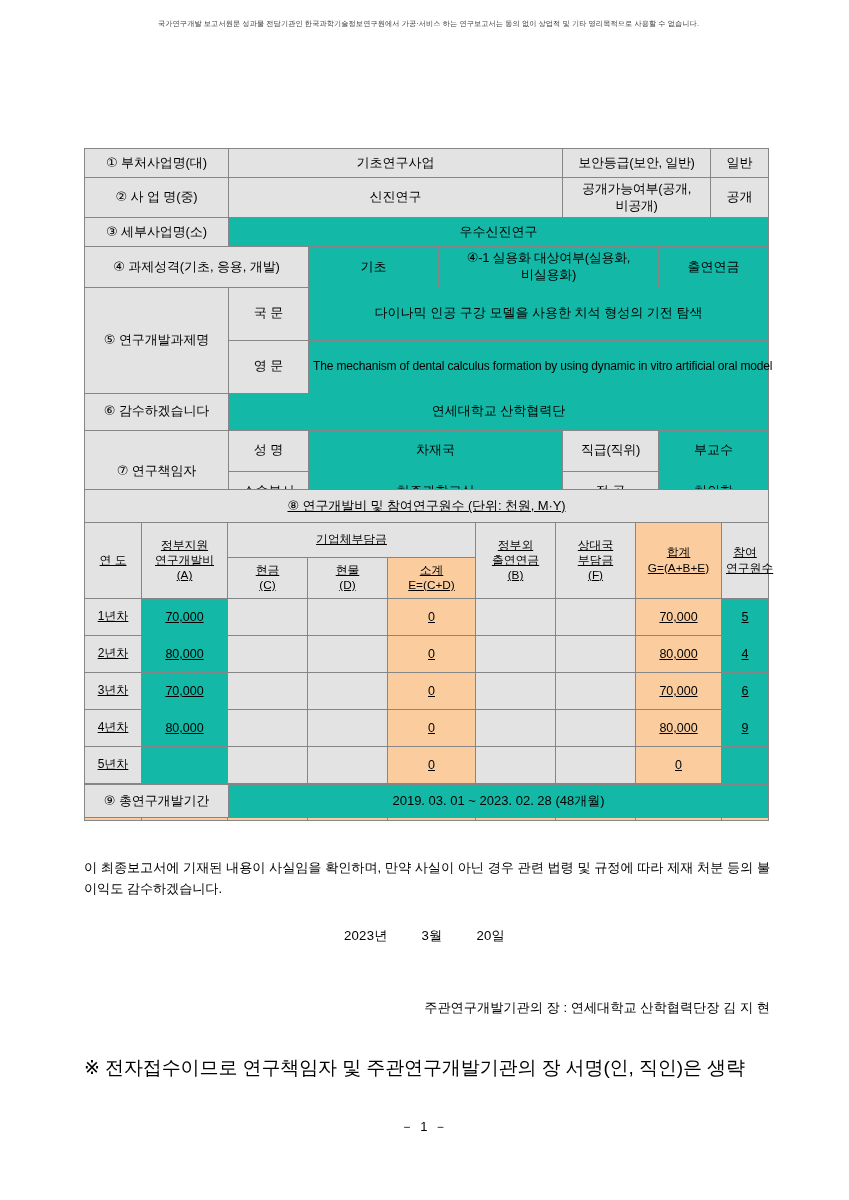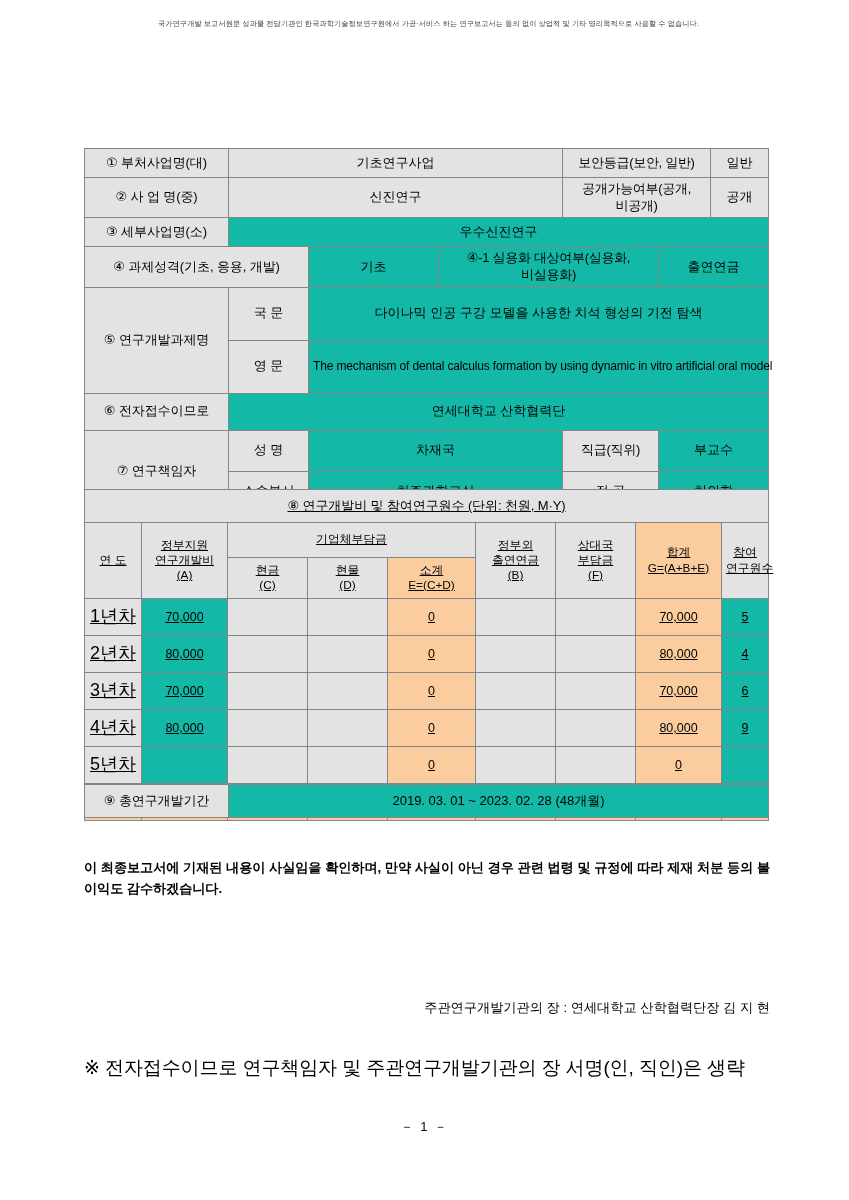--- a/index.html
+++ b/index.html
@@ -90,37 +90,36 @@
   
   #budget-table { top: 489px; font-size: 12.5px; text-decoration: underline; }
   #budget-table td { height: 18px; }
   .cap-row {
     background: #e3e3e3;
     font-size: 13px;
     letter-spacing: -0.1px;
   }
   .hd { background: #e3e3e3; font-size: 11.8px; line-height: 1.22; }
   .hd-or { background: #fbcd9e; font-size: 11.8px; line-height: 1.22; }
-  .yr { background: #e3e3e3; font-size: 18px; margin-top: 48px; }
+  .yr { background: #e3e3e3; font-size: 12px; margin-top: 48px; }
 
   
   #period-table { top: 784px; padding-left: 45px; }
   #period-table td { height: 26px; }
 
   
   .stmt {
     position: absolute;
     left: 84px;
     top: 857px;
     width: 686px;
     font-size: 13.2px;
     line-height: 1.62;
     letter-spacing: -0.1px;
     text-align: justify;
-    font-weight: bold;
   }
   .date-line {
     position: absolute;
     left: 0;
     top: 927px;
     width: 849px;
     text-align: center;
     font-size: 13.2px;
     letter-spacing: 0.2px;
   }
@@ -223,21 +222,21 @@
         <td class="gray">국 문</td>
         <td class="white" colspan="6" style="height:46px">다이나믹 인공 구강 모델을 사용한 치석 형성의 기전 탐색</td>
       </tr>
 
       <tr>
         <td class="gray">영 문</td>
         <td class="white eng-title" colspan="6" style="height:46px">The mechanism of dental calculus formation by using dynamic in vitro artificial oral model</td>
       </tr>
 
       <tr>
-        <td class="lbl-left">⑥ 전자접수이므로</td>
+        <td class="lbl-left">⑥ 감수하겠습니다</td>
         <td class="white" colspan="7" style="height:30px">연세대학교 산학협력단</td>
       </tr>
 
       <tr>
         <td class="lbl-left" rowspan="2" style="height:34px">⑦ 연구책임자</td>
         <td class="gray">성  명</td>
         <td class="white" colspan="3" style="height:34px">차재국</td>
         <td class="gray tight">직급(직위)</td>
         <td class="white" colspan="2">부교수</td>
       </tr>
@@ -389,20 +388,23 @@
     <tbody>
       <tr>
         <td class="lbl-left">⑨ 총연구개발기간</td>
         <td class="white">2019. 03. 01 ~ 2023. 02. 28 (48개월)</td>
       </tr>
     </tbody>
   </table>
 
   <div class="stmt">이 최종보고서에 기재된 내용이 사실임을 확인하며, 만약 사실이 아닌 경우 관련 법령 및 규정에 따라 제재 처분 등의 불이익도 감수하겠습니다.</div>
 
+  <div class="date-line">
+    <span>2023년</span><span class="gap"></span><span>3월</span><span class="gap"></span><span>20일</span>
+  </div>
 
   <div class="sig-org">주관연구개발기관의 장 :  연세대학교 산학협력단장 김 지 현</div>
 
 
   <div class="footnote">※ 전자접수이므로 연구책임자 및 주관연구개발기관의 장 서명(인, 직인)은 생략</div>
 
   <div class="page-no">－ 1 －</div>
 
 </div>
 

